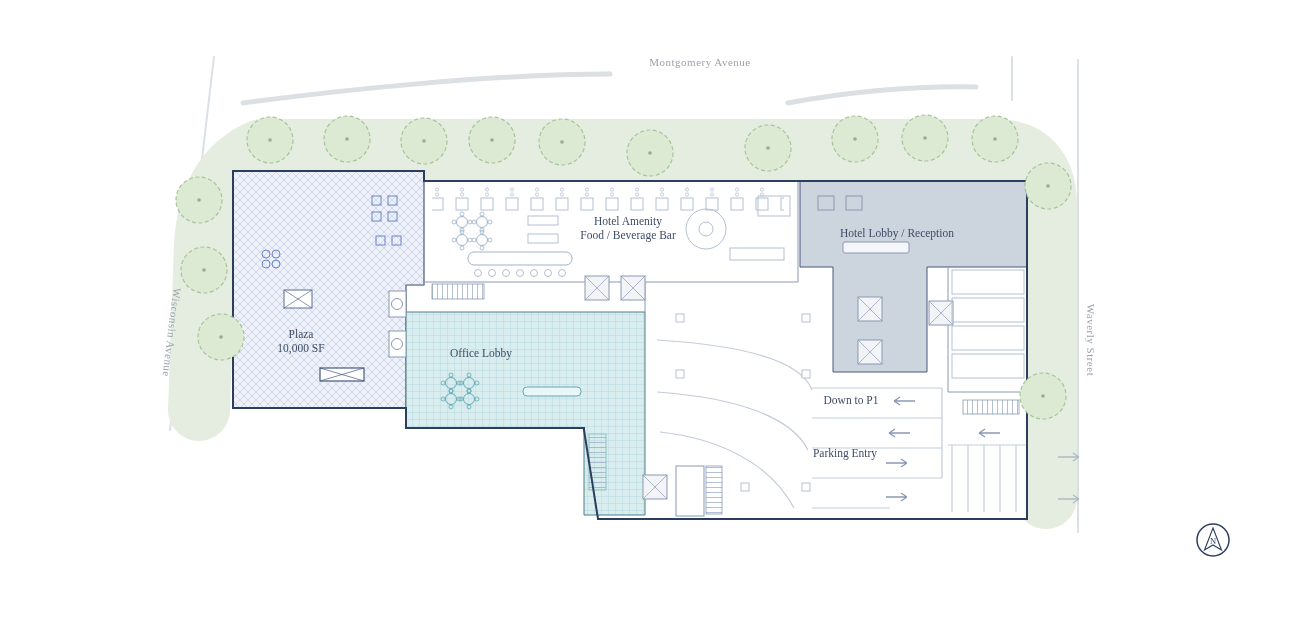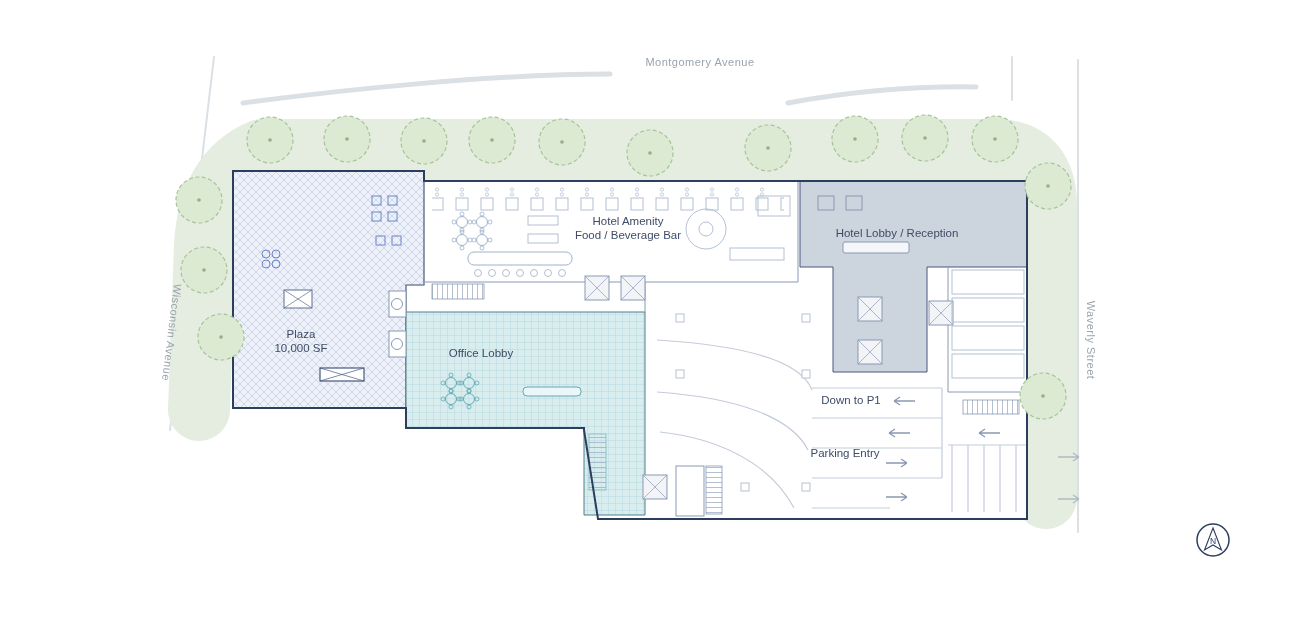--- a/index.html
+++ b/index.html
@@ -1,17 +1,17 @@
 <!DOCTYPE html>
 <html><head>
 <meta charset="utf-8">
 <style>
   html,body{margin:0;padding:0;background:#ffffff;}
   .canvas{position:relative;width:1290px;height:620px;background:#ffffff;overflow:hidden;
-          font-family:Liberation Sans, sans-serif;}
+          font-family:Liberation Serif, serif;}
   svg{display:block;width:1290px;height:620px;}
   .street-label{font-size:11px;fill:#9aa3ae;letter-spacing:.5px;}
   .area-label{font-size:11.5px;fill:#3e4c66;}
   .roads path{stroke:#dbe0e5;stroke-width:5;fill:none;stroke-linecap:round;}
   .roads path.thin{stroke-width:2;}
   .band{fill:none;stroke-width:62;stroke-linecap:round;stroke-linejoin:round;}
   .wall{stroke:#8a99b3;stroke-width:1;fill:none;}
   .lite{stroke:#b4bfd4;stroke-width:1;fill:none;}
   .park{stroke:#c3ccd9;stroke-width:1.2;fill:none;}
 </style>

